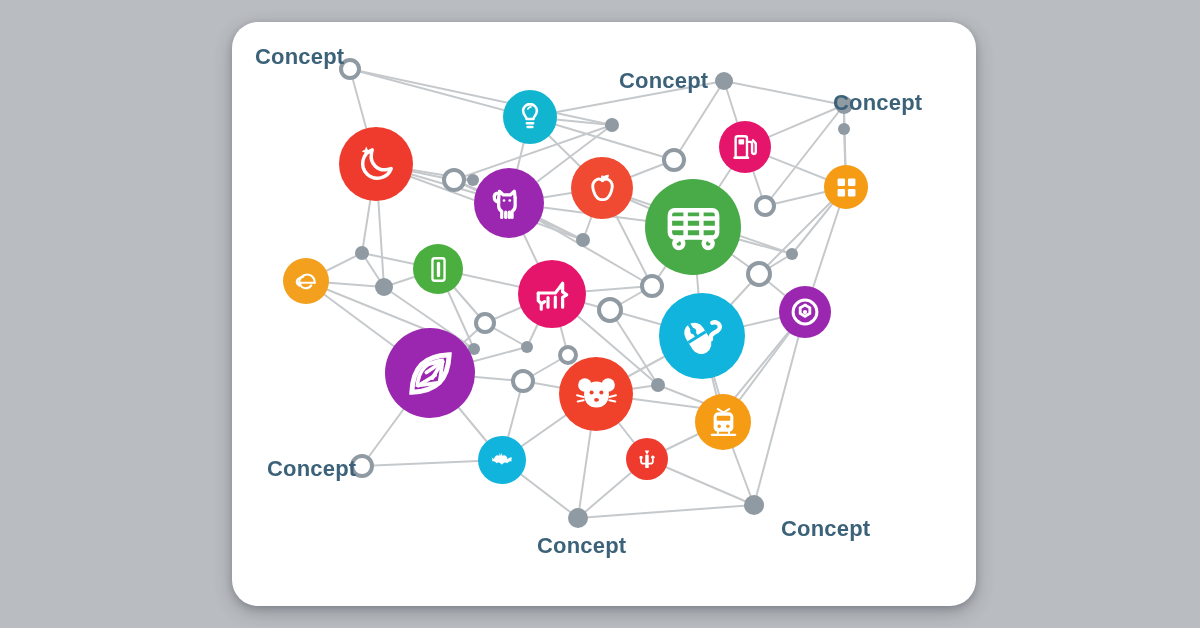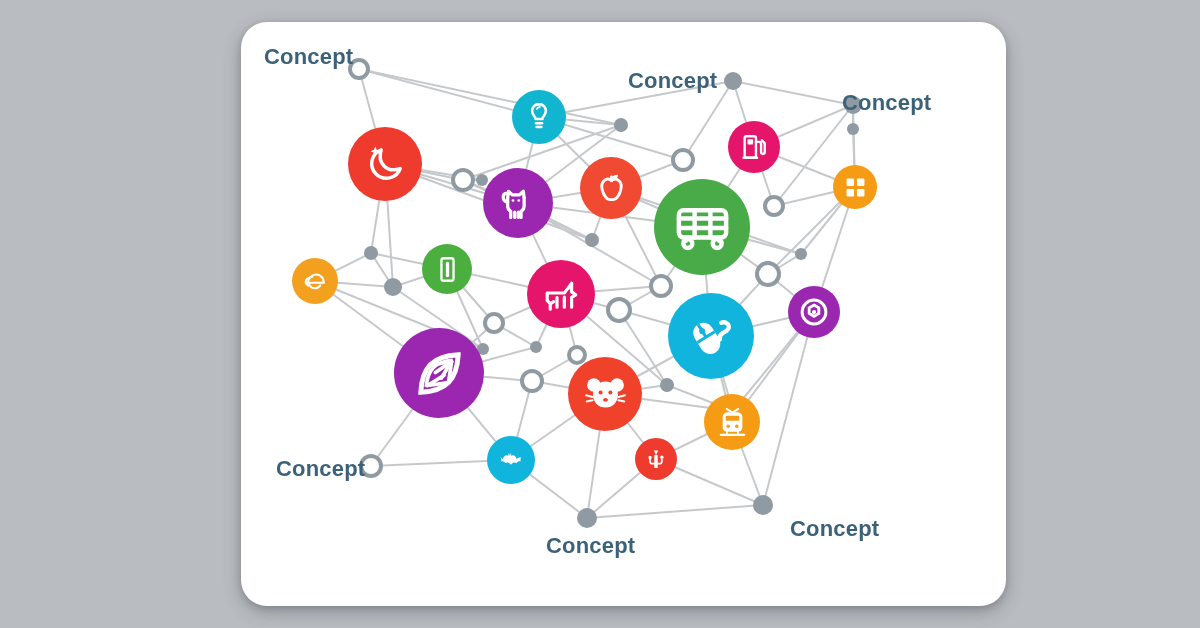--- a/index.html
+++ b/index.html
@@ -13,29 +13,28 @@
     background: #b9bcc0;
     font-family: "Liberation Sans", sans-serif;
   }
   #stage {
     position: relative;
     width: 1200px;
     height: 628px;
   }
   #card {
     position: absolute;
-    left: 241px;
+    left: 232px;
     top: 22px;
     width: 744px;
     height: 584px;
     background: #ffffff;
     border-radius: 26px;
     box-shadow: 0 6px 18px rgba(40,45,55,0.30), 0 2px 6px rgba(40,45,55,0.18);
     overflow: hidden;
-    padding-left: 21px;
   }
   #graph {
     position: absolute;
     left: 0;
     top: 0;
     width: 744px;
     height: 584px;
   }
   .concept-label {
     position: absolute;

